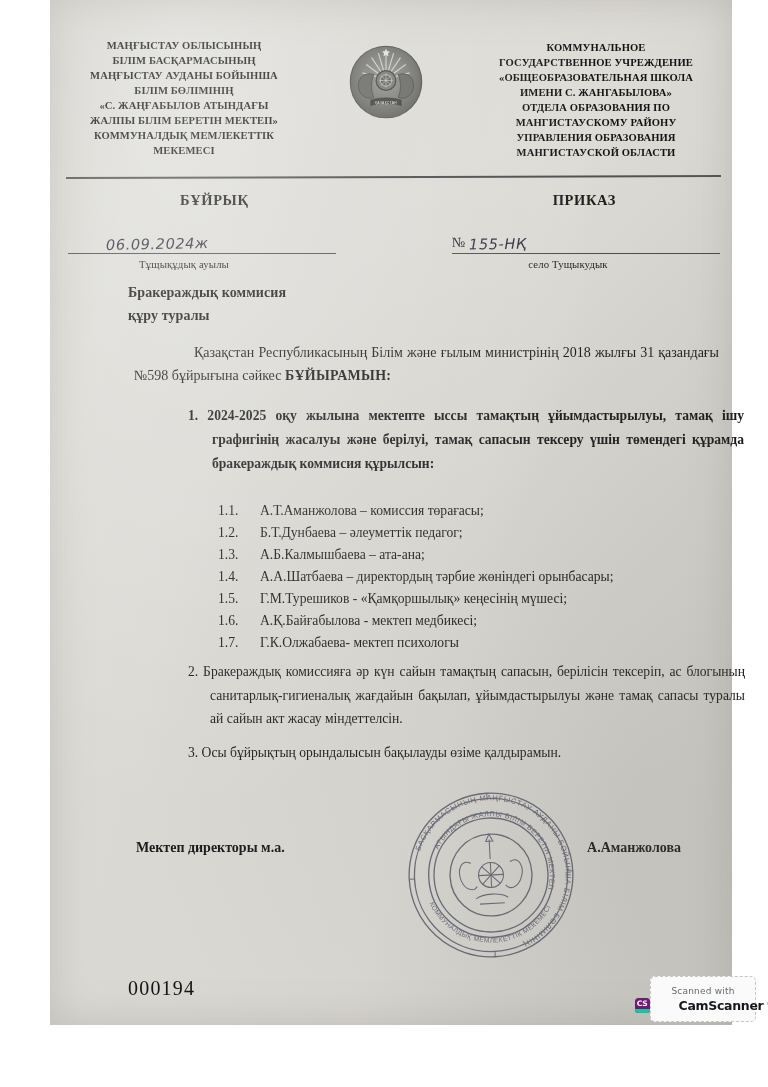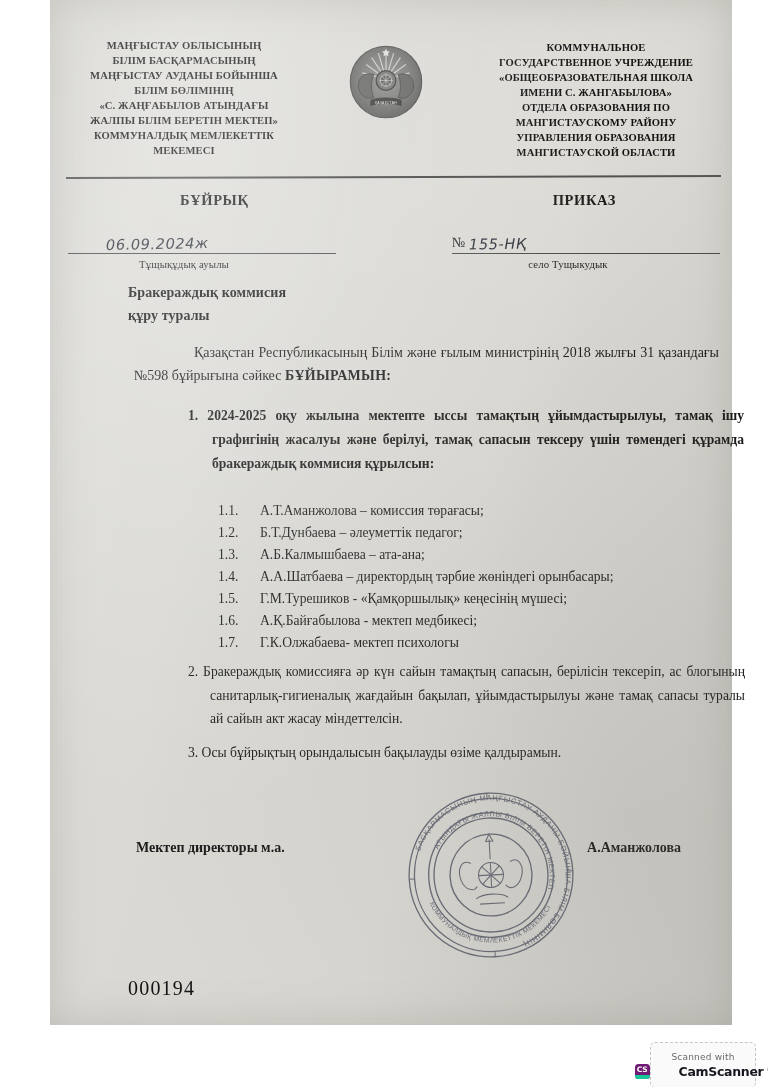--- a/index.html
+++ b/index.html
@@ -268,21 +268,21 @@
     top: 977px;
     font-size: 20px;
     letter-spacing: 1.2px;
     color:#131313;
   }
 
   
   #camscanner-badge{
     position:absolute;
     left: 650px;
-    top: 1042px;
+    top: 976px;
     width: 104px;
     height: 44px;
     background:#fafafa;
     border: 1px dashed #c6c6c6;
     border-radius: 5px;
     display:flex;
     flex-direction:column;
     align-items:center;
     justify-content:center;
     font-family:"DejaVu Sans","Liberation Sans",sans-serif;

